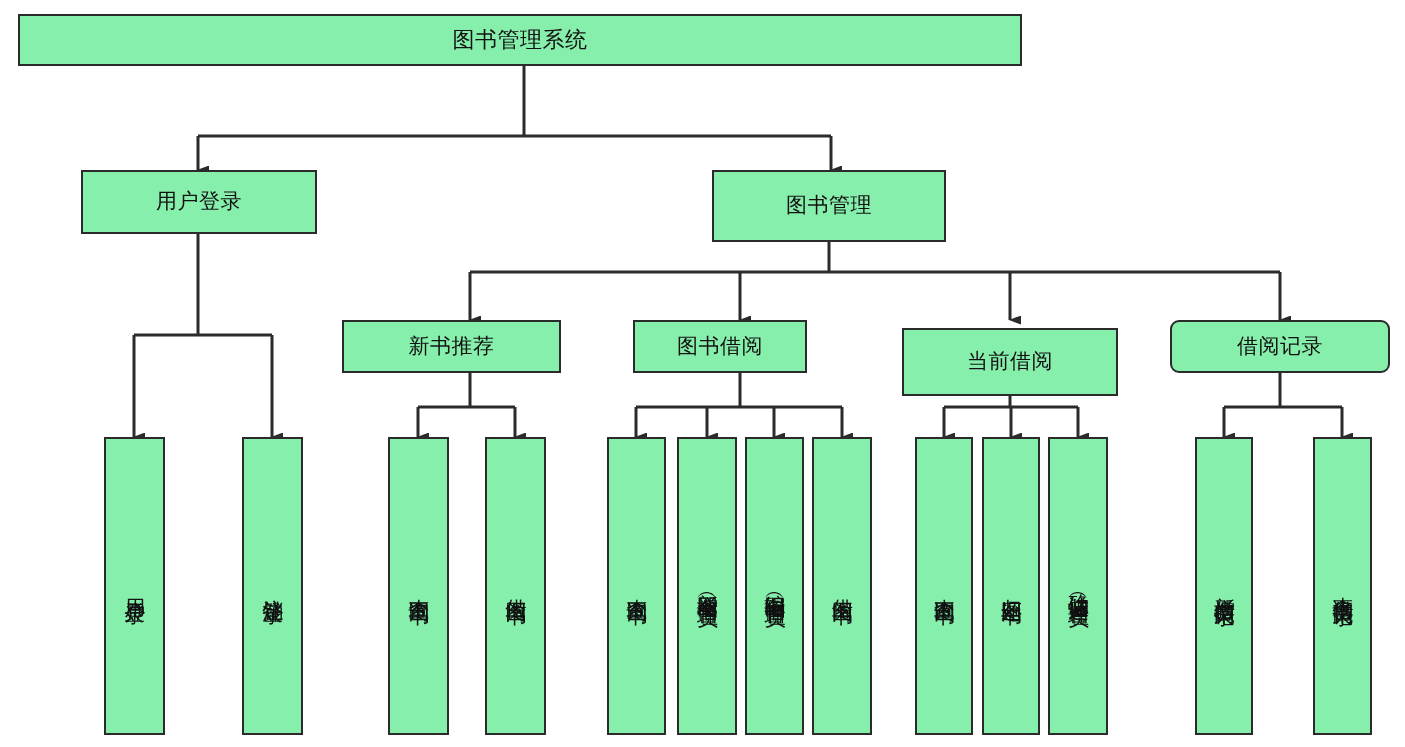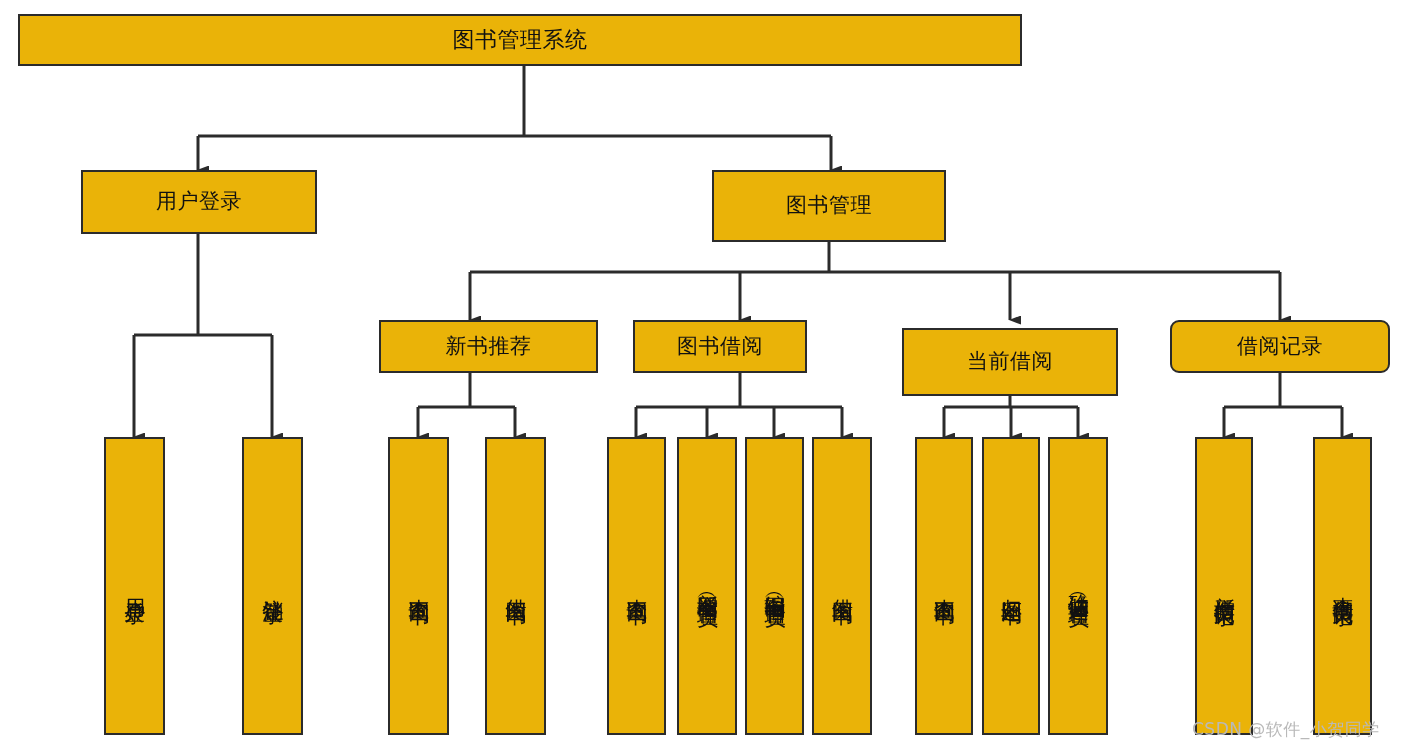--- a/index.html
+++ b/index.html
@@ -11,21 +11,21 @@
     background:#ffffff;
     overflow:hidden;
   }
   svg.wires{
     position:absolute;left:0;top:0;width:1405px;height:747px;
     pointer-events:none;
   }
   .node{
     position:absolute;
     box-sizing:border-box;
-    background:#eab308;
+    background:#86efac;
     border:2px solid #2b2b2b;
     display:flex;
     align-items:center;
     justify-content:center;
     color:#111111;
   }
   .node.h-label{
     font-size:21px;
     line-height:1.1;
     letter-spacing:0.5px;
@@ -114,21 +114,21 @@
     <span>图书管理系统</span>
   </div>
 
   <div class="node h-label" style="left:81px;top:170px;width:236px;height:64px;">
     <span>用户登录</span>
   </div>
   <div class="node h-label" style="left:712px;top:170px;width:234px;height:72px;">
     <span>图书管理</span>
   </div>
 
-  <div class="node h-label" style="left:379px;top:320px;width:219px;height:53px;">
+  <div class="node h-label" style="left:342px;top:320px;width:219px;height:53px;">
     <span>新书推荐</span>
   </div>
   <div class="node h-label" style="left:633px;top:320px;width:174px;height:53px;">
     <span>图书借阅</span>
   </div>
   <div class="node h-label" style="left:902px;top:328px;width:216px;height:68px;">
     <span>当前借阅</span>
   </div>
   <div class="node h-label" style="left:1170px;top:320px;width:220px;height:53px;border-radius:9px;">
     <span>借阅记录</span>
@@ -171,15 +171,14 @@
     <span class="v-text">确认归还（管理员）</span>
   </div>
 
   <div class="node v-label" style="left:1195px;top:437px;width:58px;height:298px;">
     <span class="v-text">新增借阅记录</span>
   </div>
   <div class="node v-label" style="left:1313px;top:437px;width:59px;height:298px;">
     <span class="v-text">查询借阅记录</span>
   </div>
 
-  <div class="watermark" style="left:1192px;top:718px;">CSDN @软件_小贺同学</div>
 
 </div>
 
 </body></html>

